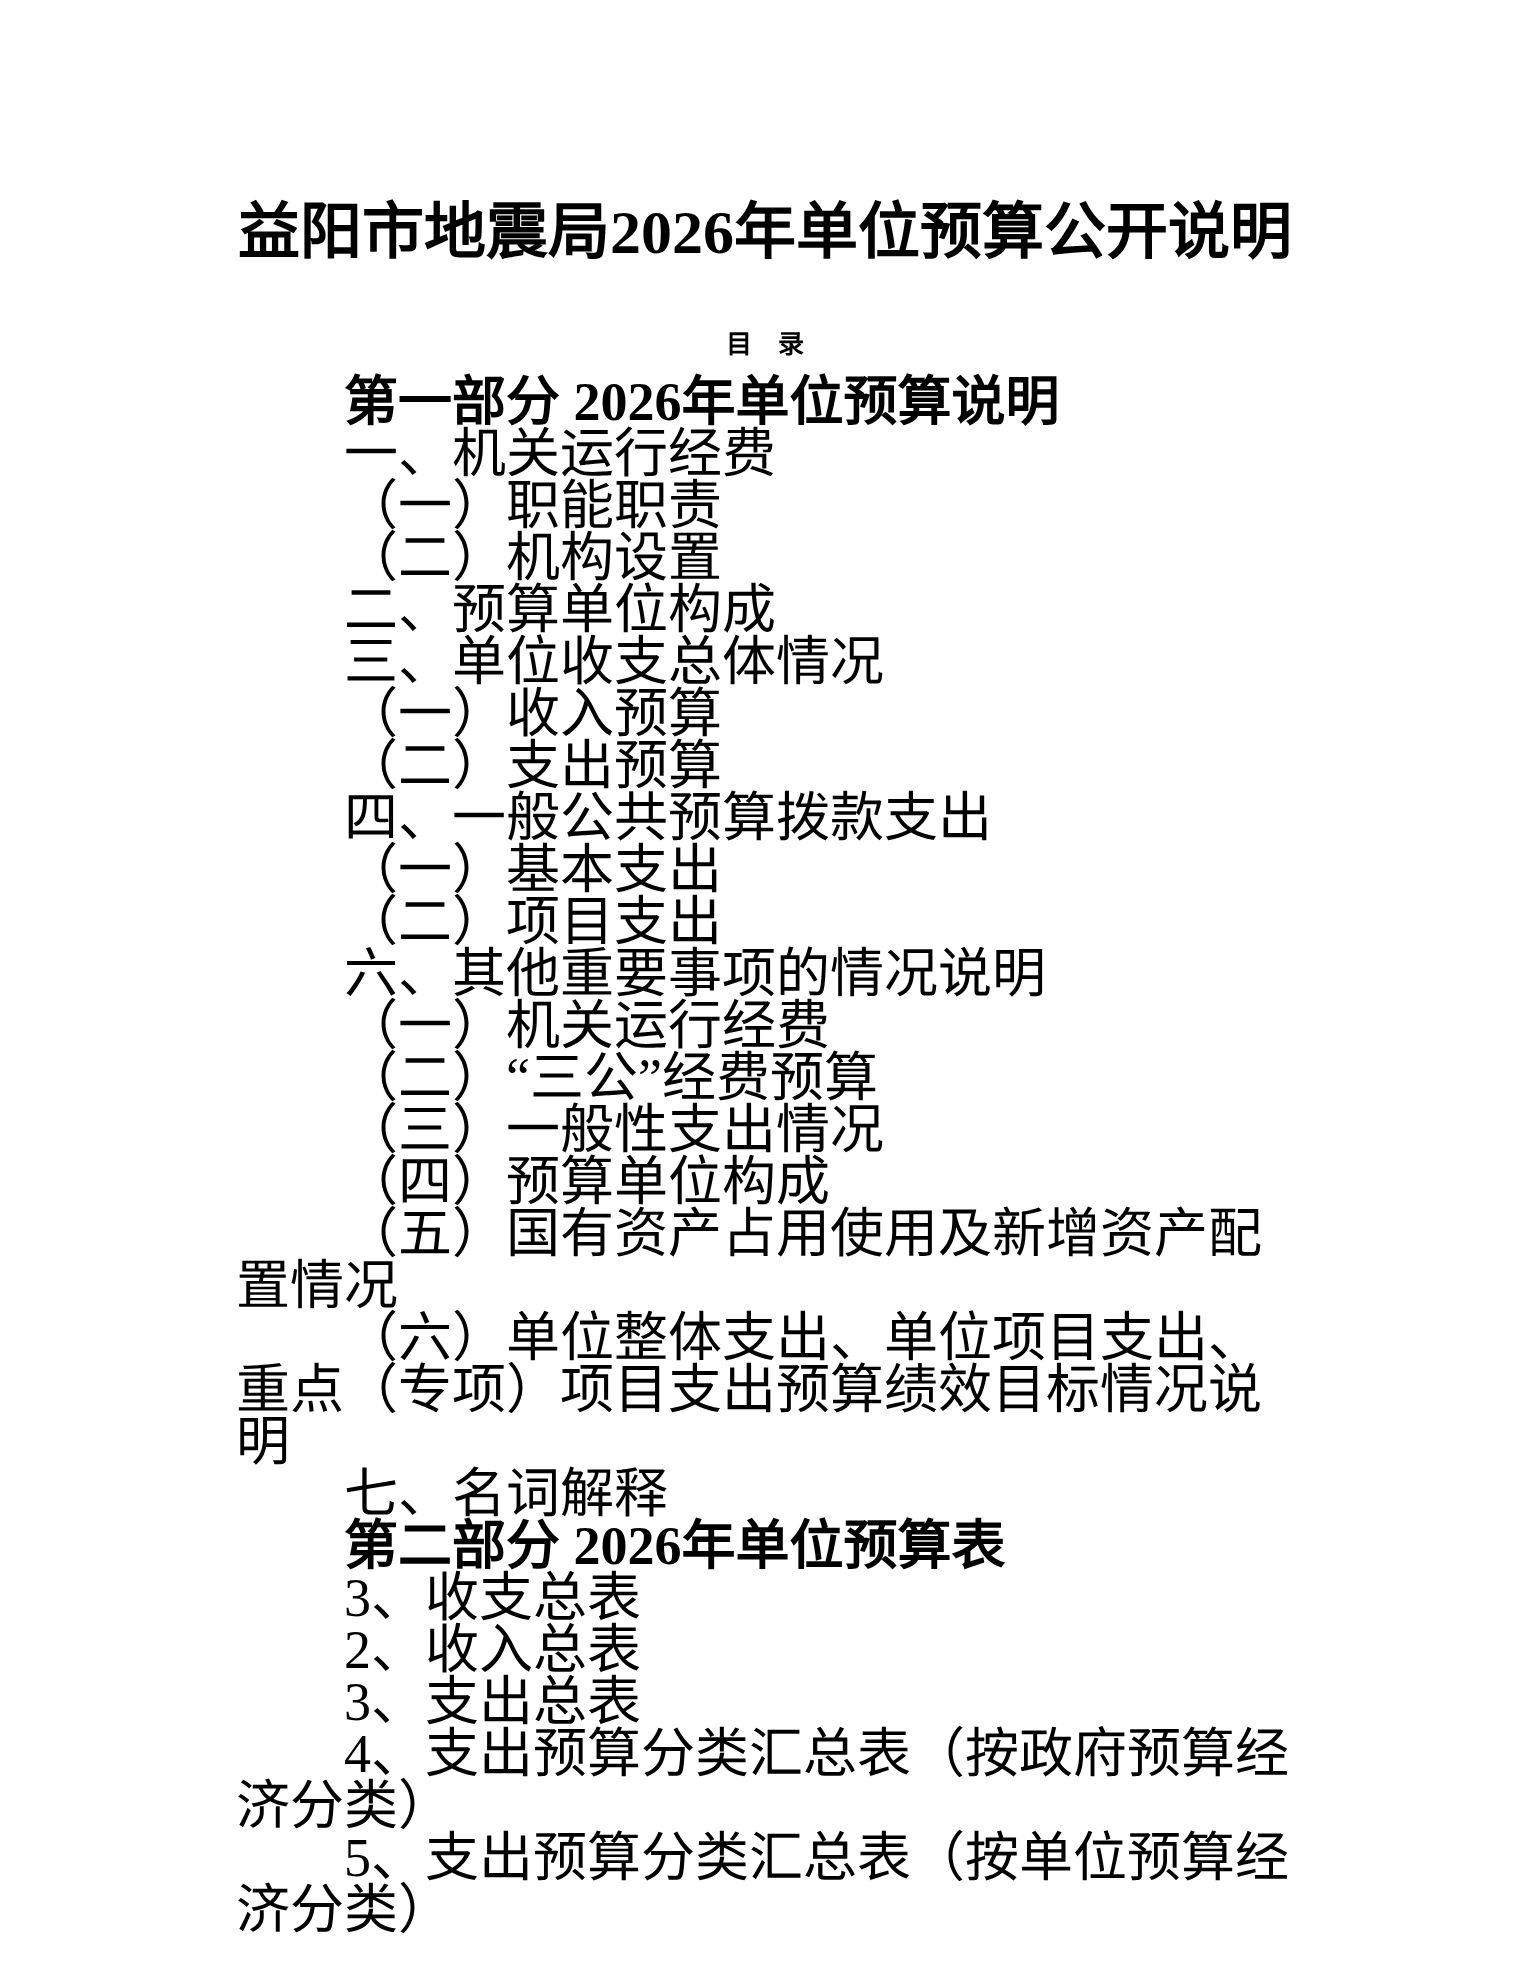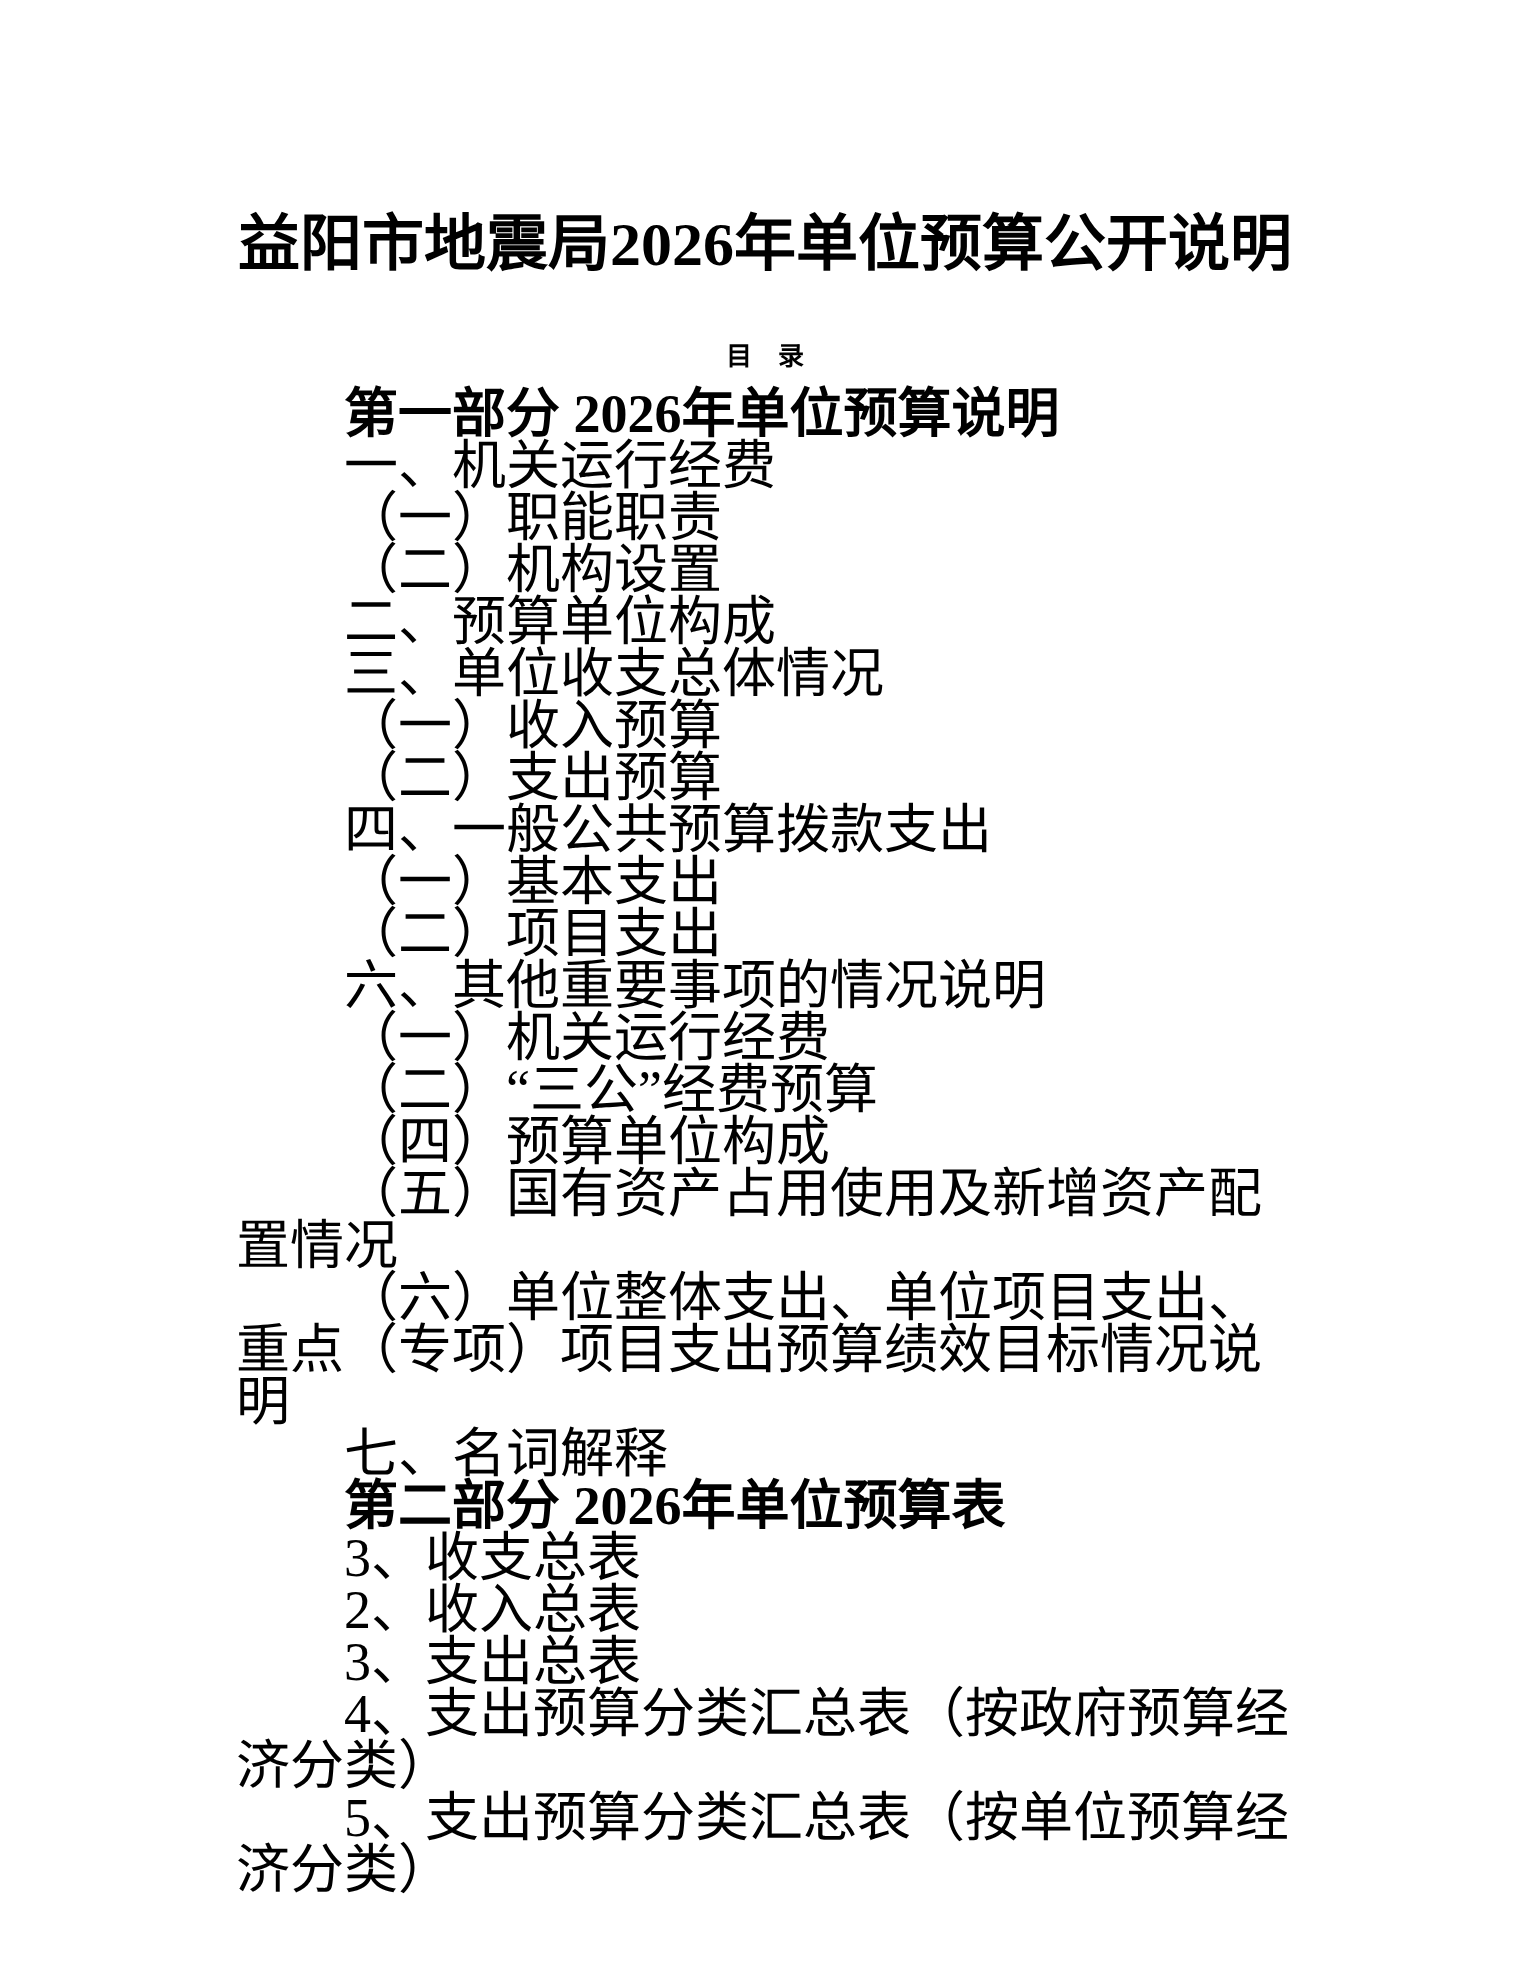--- a/index.html
+++ b/index.html
@@ -7,21 +7,21 @@
     padding: 0;
     background: #ffffff;
   }
   .page {
     position: relative;
     width: 1530px;
     height: 1980px;
     background: #ffffff;
     color: #000000;
     box-sizing: border-box;
-    padding: 16px 236px;
+    padding: 4px 236px;
     overflow: hidden;
     font-family: "Liberation Serif", "DejaVu Serif", serif;
   }
   .doc-title {
     margin: 0;
     padding-top: 176px;
     font-size: 62px;
     line-height: 104px;
     font-weight: bold;
     text-align: center;
@@ -62,20 +62,21 @@
       <p class="toc-entry">二、预算单位构成</p>
       <p class="toc-entry">三、单位收支总体情况</p>
       <p class="toc-entry">（一）收入预算</p>
       <p class="toc-entry">（二）支出预算</p>
       <p class="toc-entry">四、一般公共预算拨款支出</p>
       <p class="toc-entry">（一）基本支出</p>
       <p class="toc-entry">（二）项目支出</p>
       <p class="toc-entry">六、其他重要事项的情况说明</p>
       <p class="toc-entry">（一）机关运行经费</p>
       <p class="toc-entry">（二）“三公”经费预算</p>
+      <p class="toc-entry">（三）一般性支出情况</p>
       <p class="toc-entry">（四）预算单位构成</p>
       <p class="toc-entry">（五）国有资产占用使用及新增资产配置情况</p>
       <p class="toc-entry">（六）单位整体支出、单位项目支出、重点（专项）项目支出预算绩效目标情况说明</p>
       <p class="toc-entry">七、名词解释</p>
       <p class="toc-entry bold">第二部分 2026年单位预算表</p>
       <p class="toc-entry">3、收支总表</p>
       <p class="toc-entry">2、收入总表</p>
       <p class="toc-entry">3、支出总表</p>
       <p class="toc-entry">4、支出预算分类汇总表（按政府预算经济分类）</p>
       <p class="toc-entry">5、支出预算分类汇总表（按单位预算经济分类）</p>

